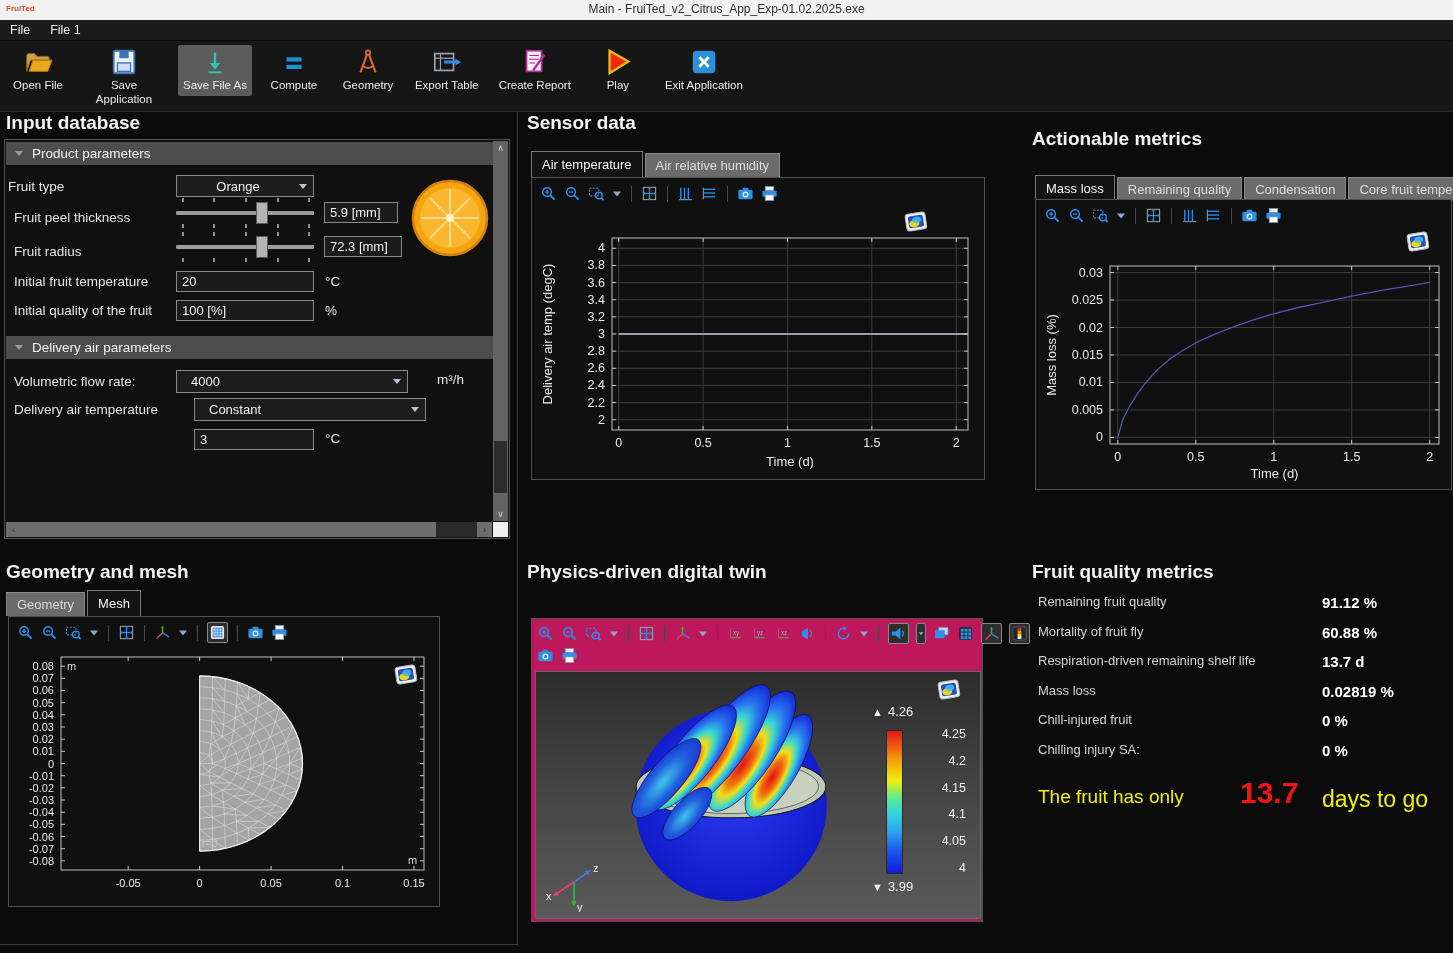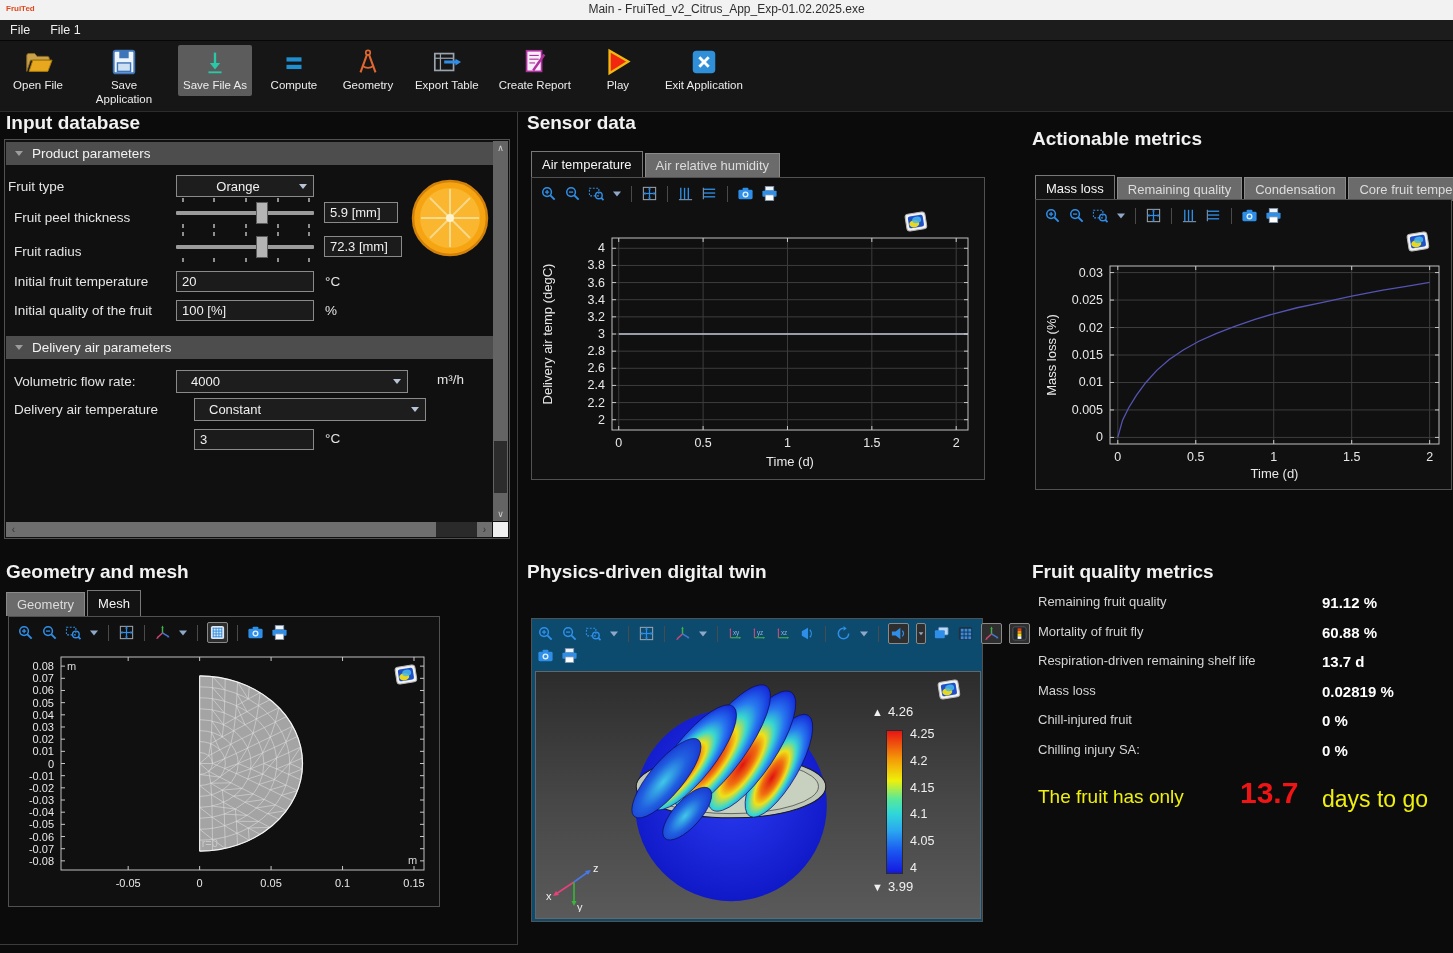--- a/index.html
+++ b/index.html
@@ -789,21 +789,21 @@
         <line x1="436" y1="22.285714285714295" x2="432" y2="22.285714285714295" stroke="#c8c8c8"></line>
         <text x="73" y="26.285714285714295" fill="#e8e8e8" font-size="12.5" text-anchor="end">4</text>
         <polyline points="86.74881516587678,108 436,108" fill="none" stroke="#c2c6d6" stroke-width="1.3"></polyline>
         <text x="258" y="240" fill="#e8e8e8" font-size="13" text-anchor="middle">Time (d)</text>
         <text x="20" y="108" fill="#e8e8e8" font-size="13" text-anchor="middle" transform="rotate(-90 20 108)">Delivery air temp (degC)</text>
       </svg></div>
 </div>
 
 <div class="sec-title" style="left:527px;top:561px;">Physics-driven digital twin</div>
 
-<div class="panel" style="left:531px;top:618px;width:452px;height:304px;background:#0c4a6e;">
+<div class="panel" style="left:531px;top:618px;width:452px;height:304px;background:#be185d;text-align:right;">
   <div class="icon-strip abs" style="left:5px;top:4px;">
       <span class="icn">
         <svg viewBox="0 0 18 18">
           <circle cx="7.5" cy="7.5" r="4.6" fill="none" stroke="#2f8fe8" stroke-width="1.6"></circle>
           <line x1="11" y1="11" x2="15.5" y2="15.5" stroke="#2f8fe8" stroke-width="2"></line>
           <line x1="5.3" y1="7.5" x2="9.7" y2="7.5" stroke="#2f8fe8" stroke-width="1.4"></line>
           <line x1="7.5" y1="5.3" x2="7.5" y2="9.7" stroke="#2f8fe8" stroke-width="1.4"></line>
         </svg>
       </span>
       <span class="icn">

